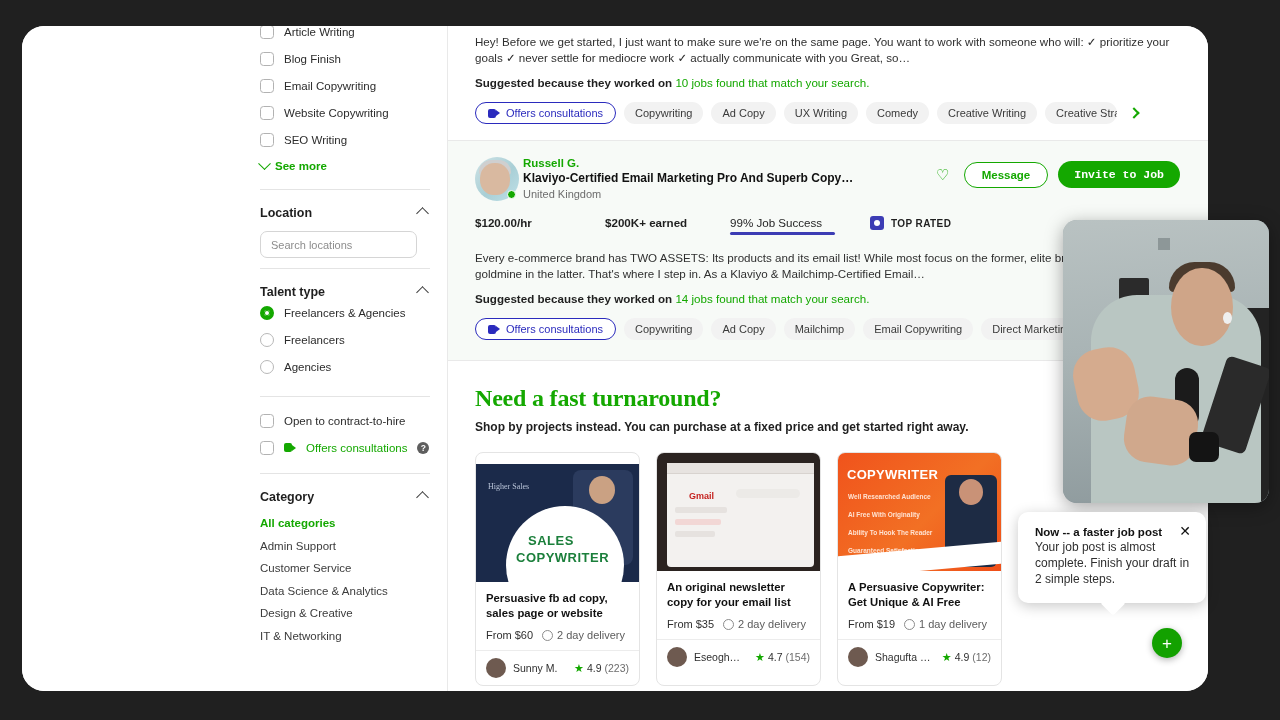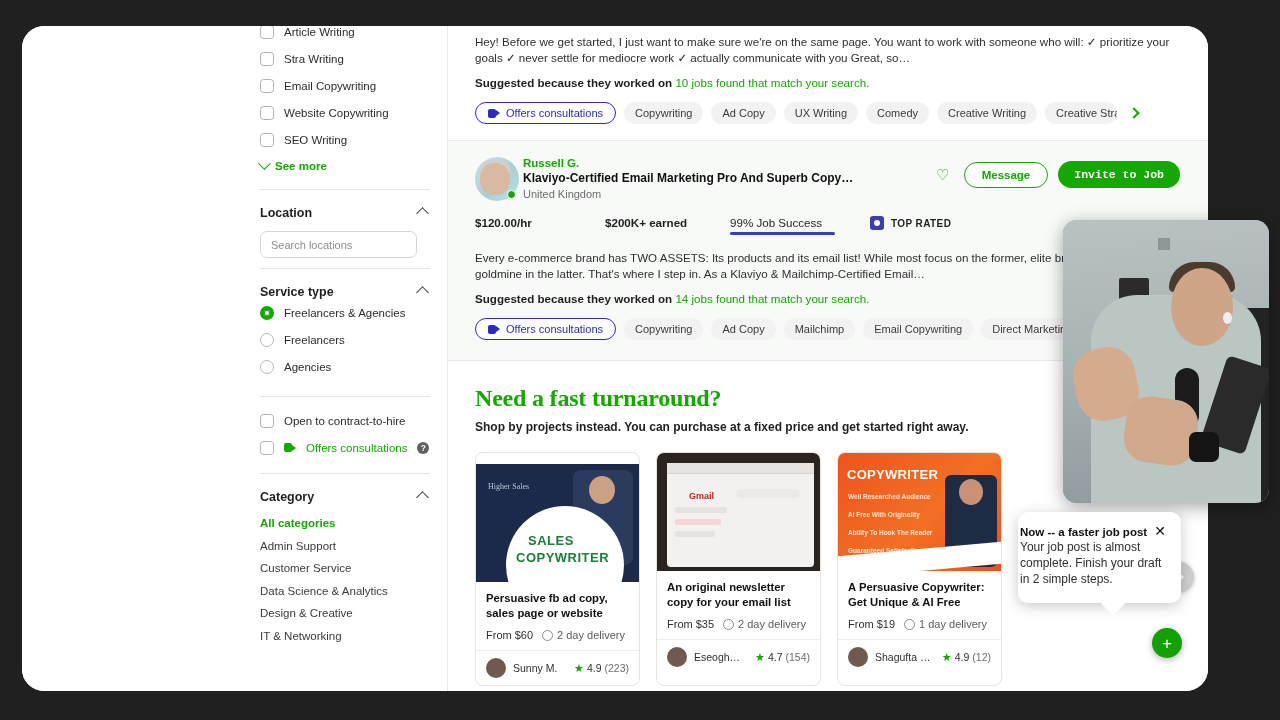--- a/index.html
+++ b/index.html
@@ -155,22 +155,22 @@
   .wc-hair { position:absolute; left:106px; top:42px; width:66px;height:30px;border-radius:33px 33px 6px 6px;background:#4b3b2e;}
   .wc-ear { position:absolute; left:160px; top:92px; width:9px;height:12px;border-radius:50%;background:#efefef;}
   .wc-mic { position:absolute; left:112px; top:148px; width:24px;height:60px;border-radius:12px;background:#1b1b1b;}
   .wc-strap{ position:absolute; right:10px; top:140px; width:46px;height:90px;background:#2a2a2a;transform:rotate(18deg);border-radius:6px;}
   .wc-hand1{ position:absolute; left:12px; top:128px; width:62px;height:72px;border-radius:26px;background:#d5ab8e;transform:rotate(-12deg);}
   .wc-hand2{ position:absolute; left:62px; top:178px; width:72px;height:66px;border-radius:24px;background:#d0a88c;transform:rotate(8deg);}
   .wc-watch{ position:absolute; left:126px; top:212px; width:30px;height:30px;border-radius:7px;background:#141414;}
 
   
   .tip {
-    position:absolute; left:1018px; top:512px; width: 163px;
-    background:#fff; border-radius: 10px; padding: 14px 15px 16px 2px;
+    position:absolute; left:1018px; top:512px; width: 188px;
+    background:#fff; border-radius: 10px; padding: 14px 15px 16px 17px;
     box-shadow: 0 3px 14px rgba(0,0,0,.22);
   }
   .tip::after{content:"";position:absolute;left:86px;bottom:-9px;width:18px;height:18px;background:#fff;transform:rotate(45deg);border-radius:3px;}
   .tip-head { display:flex; align-items:flex-start; }
   .tip-title { font-size: 11.5px; font-weight:700; color:#111; }
   .tip-x { margin-left:auto; font-size: 14px; color:#111; line-height:11px; }
   .tip-body { font-size: 12px; color:#2f2f2f; line-height: 16px; margin-top: 1px; }
   .fab { position:absolute; left:1152px; top:628px; width: 30px;height:30px;border-radius:50%;background:#13a100;
          display:flex;align-items:center;justify-content:center;color:#fff;font-size:17px;line-height:17px; box-shadow:0 2px 7px rgba(0,0,0,.3);}
 
@@ -187,21 +187,21 @@
       <aside class="sidebar">
         <div class="sb-inner">
 
           <div>
             <div class="chk-row">
               <span class="chk"></span>
               <span class="chk-label">Article Writing</span>
             </div>
             <div class="chk-row">
               <span class="chk"></span>
-              <span class="chk-label">Stra Writing</span>
+              <span class="chk-label">Blog Finish</span>
             </div>
             <div class="chk-row">
               <span class="chk"></span>
               <span class="chk-label">Email Copywriting</span>
             </div>
             <div class="chk-row">
               <span class="chk"></span>
               <span class="chk-label">Website Copywriting</span>
             </div>
             <div class="chk-row">
@@ -221,21 +221,21 @@
             <span class="sec-title">Location</span>
             <span class="chev-up"></span>
           </div>
           <div class="loc-input">
             <span>Search locations</span>
           </div>
 
           <div class="divider"></div>
 
           <div class="sec-head">
-            <span class="sec-title">Service type</span>
+            <span class="sec-title">Talent type</span>
             <span class="chev-up"></span>
           </div>
           <div class="radio-row">
             <span class="radio on"></span>
             <span class="chk-label">Freelancers &amp; Agencies</span>
           </div>
           <div class="radio-row">
             <span class="radio"></span>
             <span class="chk-label">Freelancers</span>
           </div>

